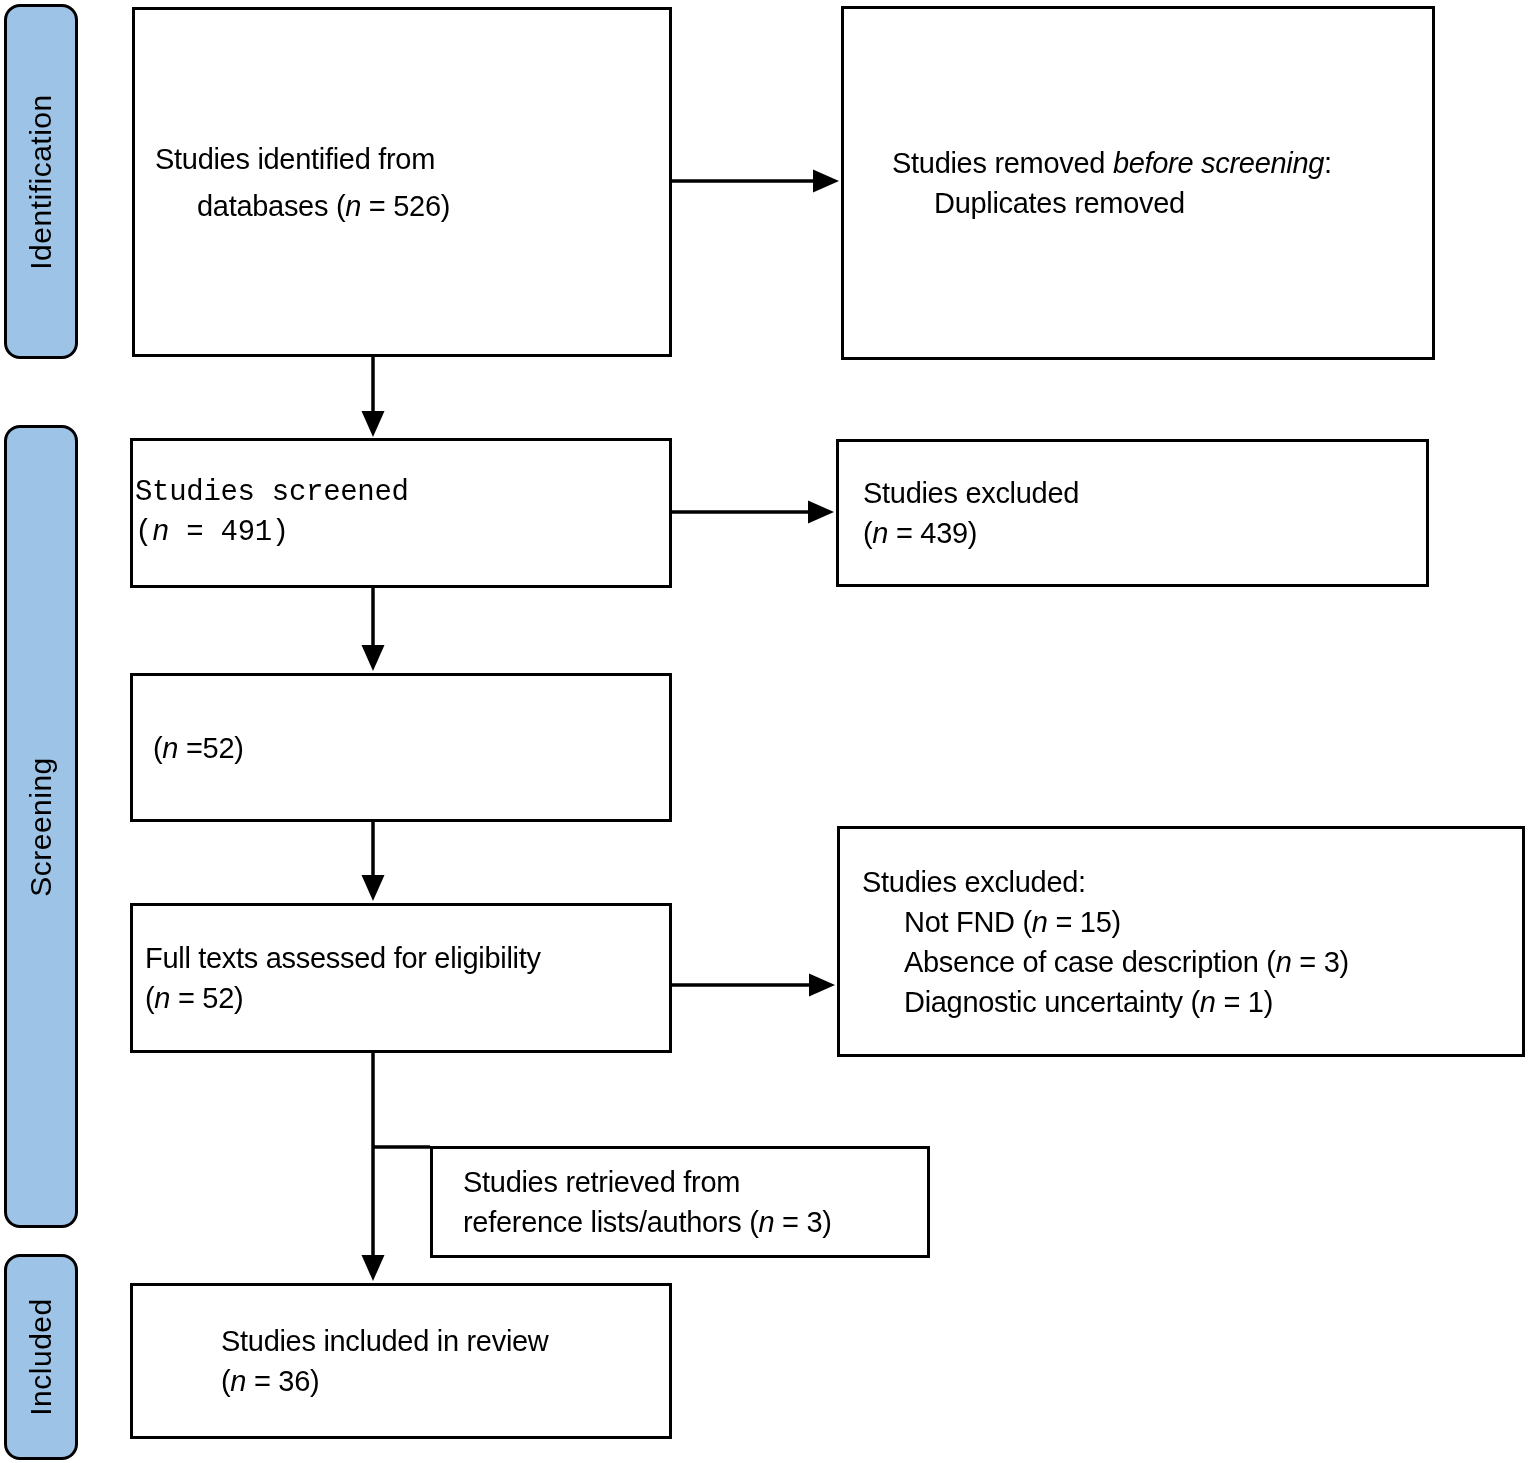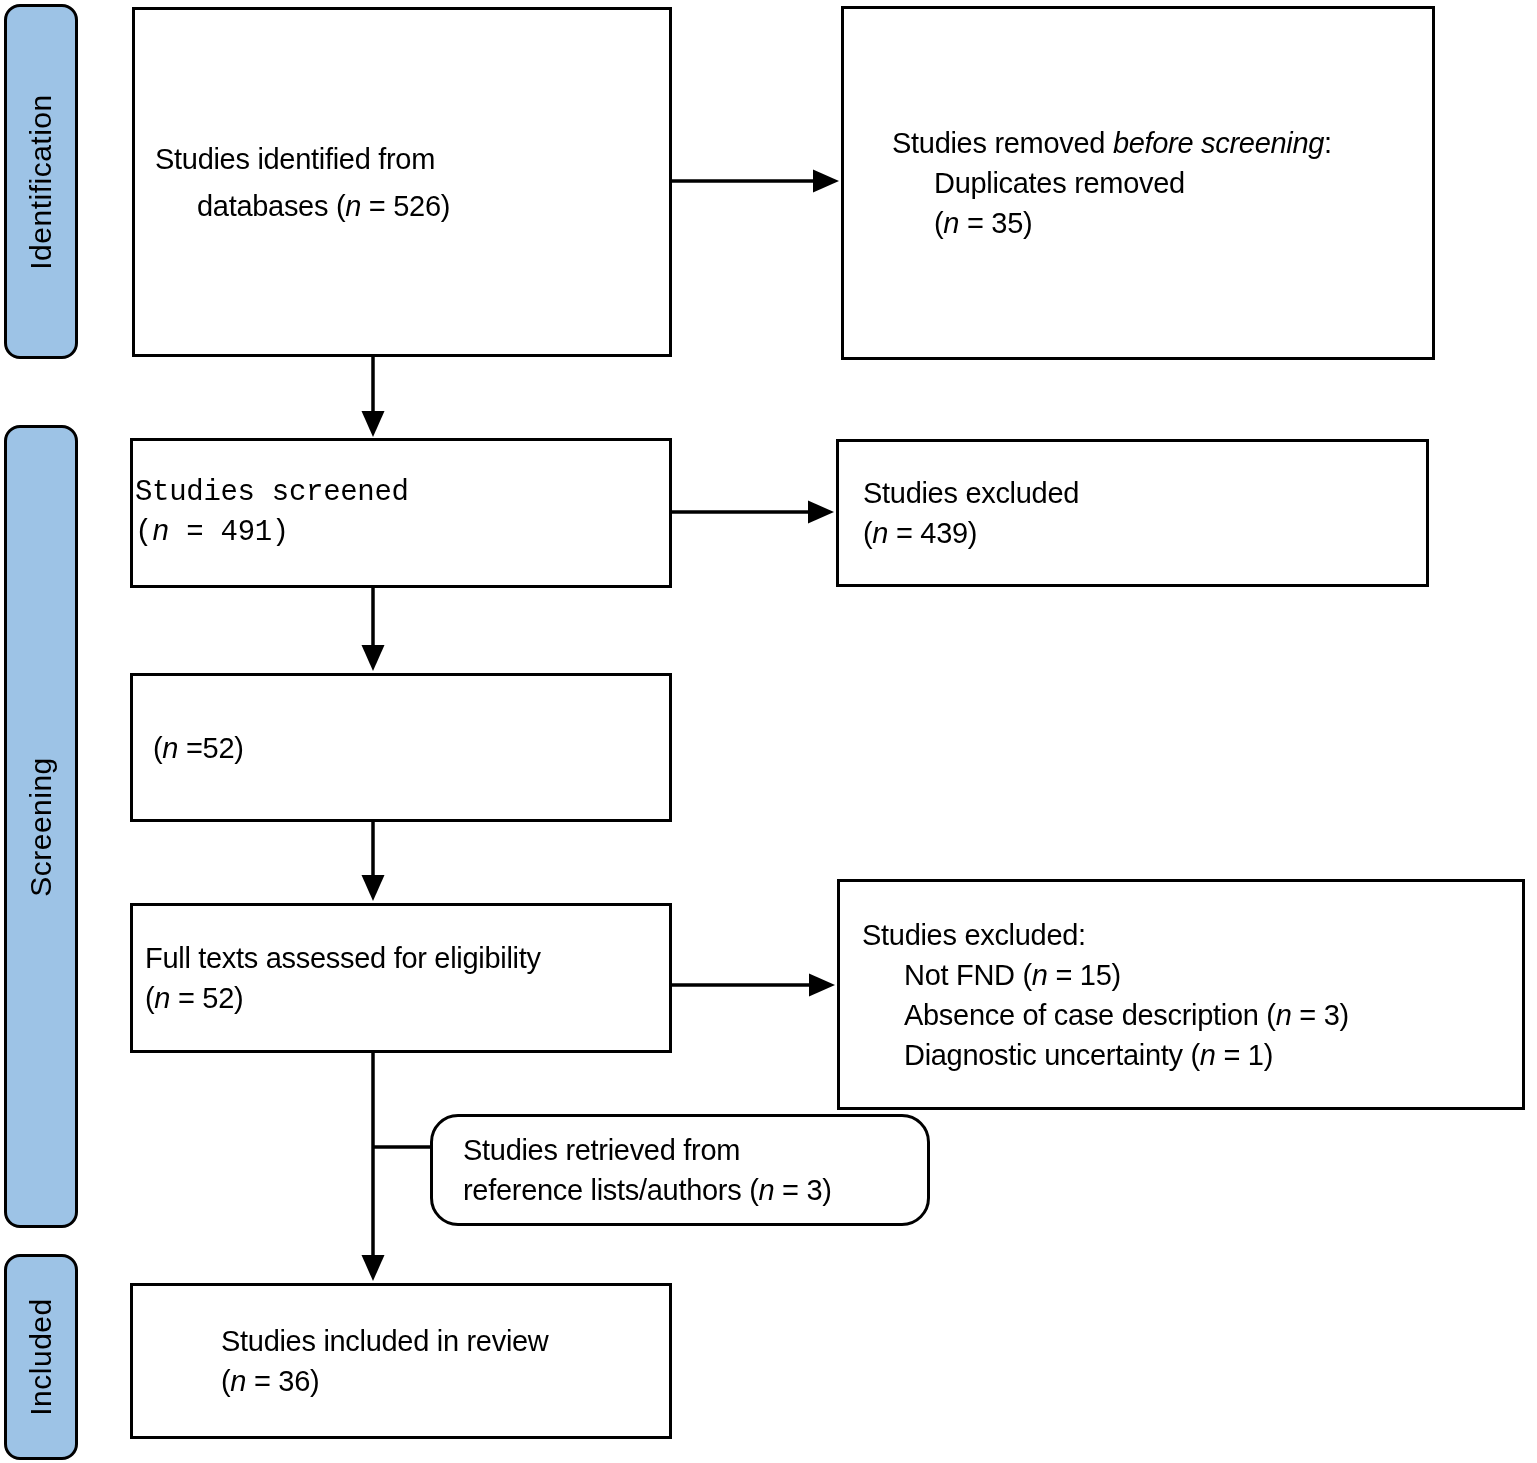--- a/index.html
+++ b/index.html
@@ -54,22 +54,22 @@
   .tline { white-space: nowrap; }
   .tline.indent { margin-left: 42px; }
   .it { font-style: italic; margin-top: 41px; }
 
   #box-identified       { left: 132px; top: 7px;    width: 540px; height: 350px; padding-left: 20px; gap: 7px; }
   #box-removed          { left: 841px; top: 6px;    width: 594px; height: 354px; padding-left: 48px; }
   #box-screened         { left: 130px; top: 438px;  width: 542px; height: 150px; padding-left: 2px; font-family: Liberation Mono, monospace; }
   #box-excluded         { left: 836px; top: 439px;  width: 593px; height: 148px; padding-left: 24px; }
   #box-sought           { left: 130px; top: 673px;  width: 542px; height: 149px; padding-left: 20px; }
   #box-fulltexts        { left: 130px; top: 903px;  width: 542px; height: 150px; padding-left: 12px; }
-  #box-excluded-detail  { left: 837px; top: 879px;  width: 688px; height: 231px; padding-left: 22px; }
-  #box-retrieved        { left: 430px; top: 1114px; width: 500px; height: 112px; padding-left: 30px; border-radius: 28px; }
+  #box-excluded-detail  { left: 837px; top: 826px;  width: 688px; height: 231px; padding-left: 22px; }
+  #box-retrieved        { left: 430px; top: 1146px; width: 500px; height: 112px; padding-left: 30px; }
   #box-included         { left: 130px; top: 1283px; width: 542px; height: 156px; padding-left: 88px; }
 </style>
 </head>
 <body>
 
 <div class="canvas">
 
   <div class="stage" id="stage-identification">
     <span>Identification</span>
   </div>
@@ -117,21 +117,20 @@
   </svg>
 
   <div class="box" id="box-identified">
       <div class="tline"><span>Studies identified from</span></div>
       <div class="tline indent"><span>databases (</span><span class="it">n</span><span> = 526)</span></div>
     </div>
 
   <div class="box" id="box-removed">
       <div class="tline"><span>Studies removed </span><span class="it">before screening</span><span>:</span></div>
       <div class="tline indent"><span>Duplicates removed</span></div>
-      <div class="tline indent"><span>(</span><span class="it">n</span><span> = 35)</span></div>
     </div>
 
   <div class="box" id="box-screened">
       <div class="tline"><span>Studies screened</span></div>
       <div class="tline"><span>(</span><span class="it">n</span><span> = 491)</span></div>
     </div>
 
   <div class="box" id="box-excluded">
       <div class="tline"><span>Studies excluded</span></div>
       <div class="tline"><span>(</span><span class="it">n</span><span> = 439)</span></div>

